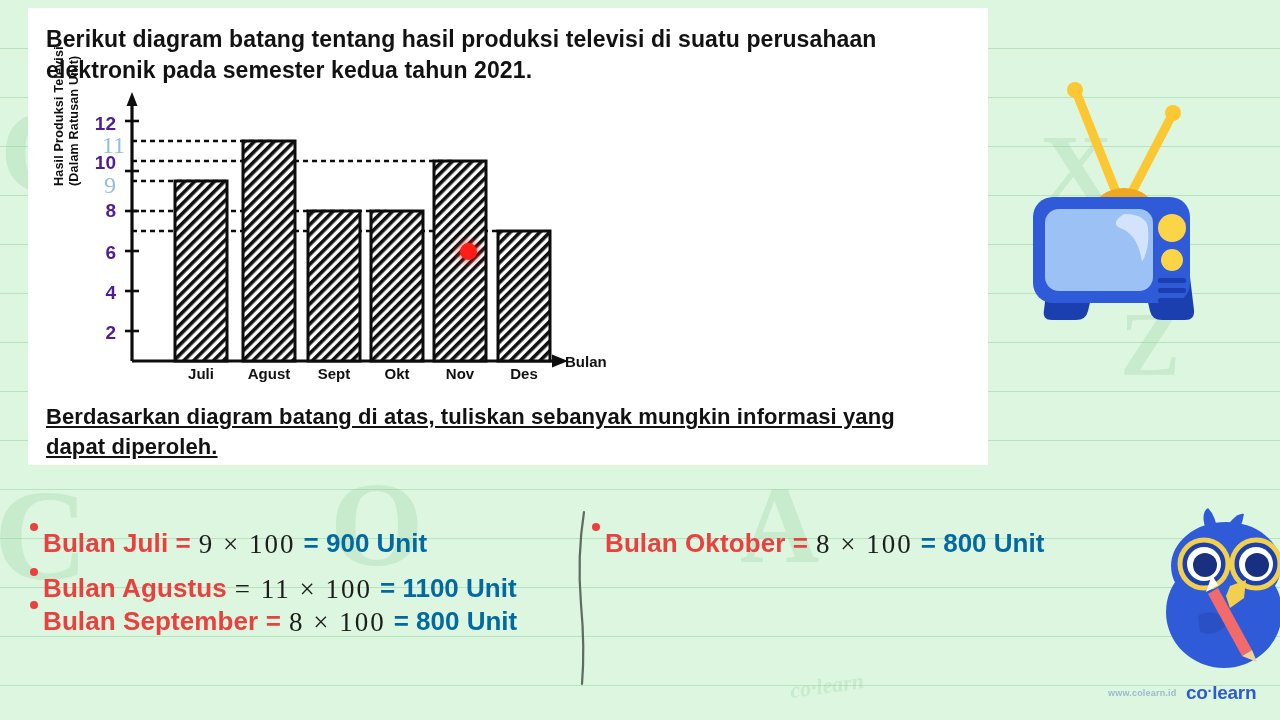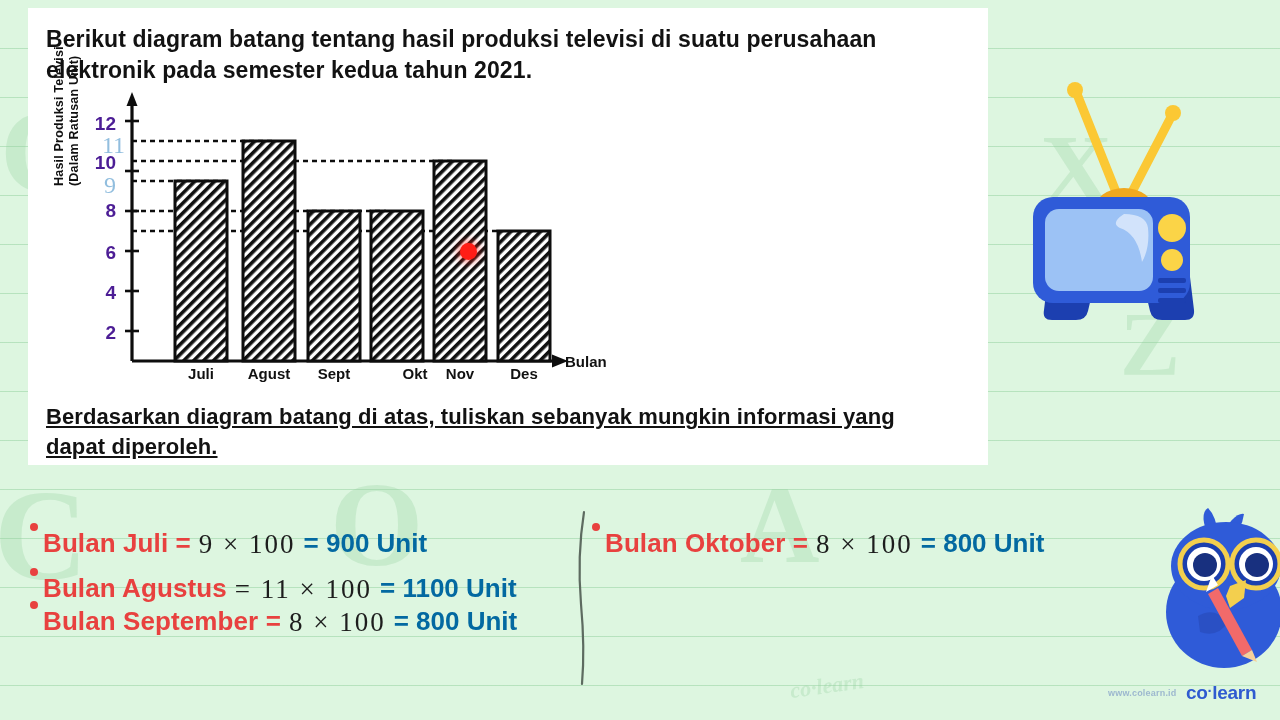--- a/index.html
+++ b/index.html
@@ -234,21 +234,21 @@
         <rect x="262" y="121" width="52" height="150" fill="url(#hatch)"></rect>
         <rect x="325" y="121" width="52" height="150" fill="url(#hatch)"></rect>
         <rect x="388" y="71" width="52" height="200" fill="url(#hatch)"></rect>
         <rect x="452" y="141" width="52" height="130" fill="url(#hatch)"></rect>
       </g>
     </svg>
 
     <div class="month-lbl" style="left:125px;top:275px;width:60px;">Juli</div>
     <div class="month-lbl" style="left:186px;top:275px;width:74px;">Agust</div>
     <div class="month-lbl" style="left:256px;top:275px;width:64px;">Sept</div>
-    <div class="month-lbl" style="left:340px;top:275px;width:58px;">Okt</div>
+    <div class="month-lbl" style="left:322px;top:275px;width:58px;">Okt</div>
     <div class="month-lbl" style="left:384px;top:275px;width:60px;">Nov</div>
     <div class="month-lbl" style="left:448px;top:275px;width:60px;">Des</div>
 
     <div id="bulan-lbl">Bulan</div>
 
     <div id="red-cursor"></div>
   </div>
 
   <div id="q-outro" class="q-text">
     <div>Berdasarkan diagram batang di atas, tuliskan sebanyak mungkin informasi yang</div>

